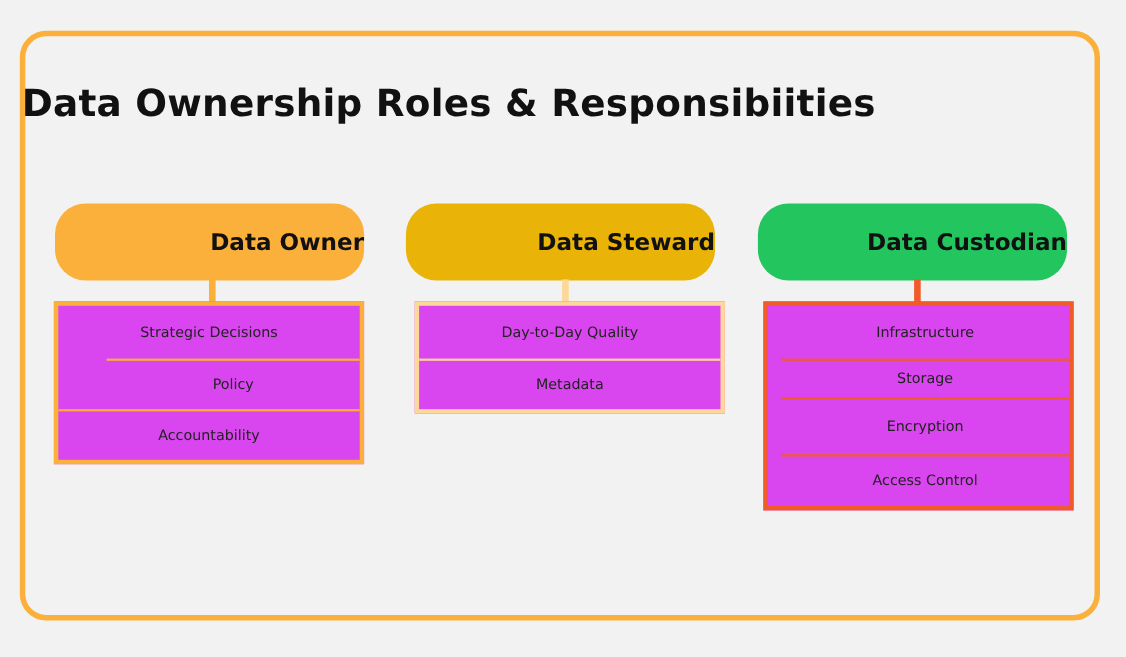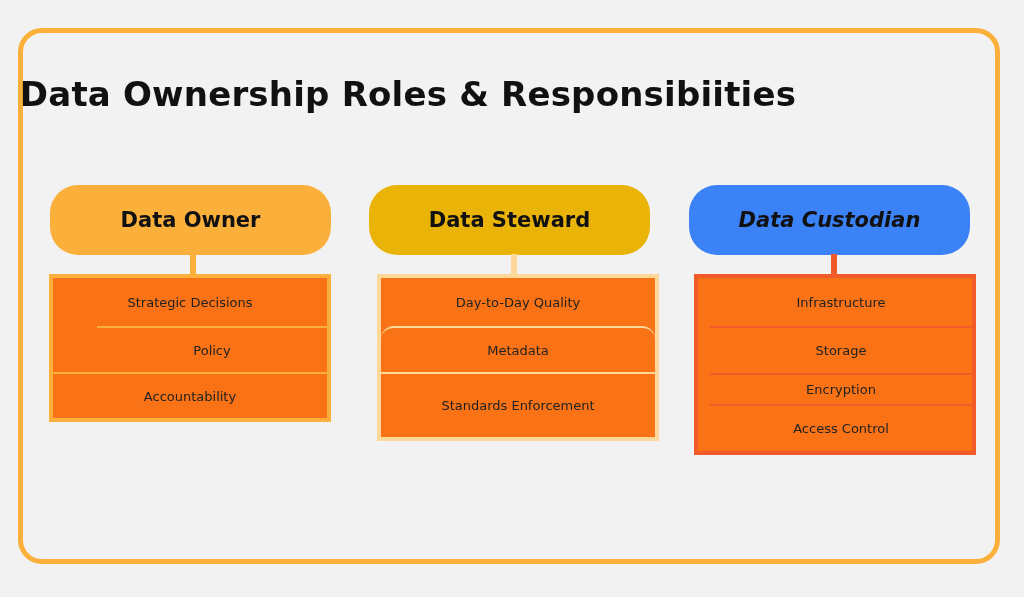--- a/index.html
+++ b/index.html
@@ -10,27 +10,27 @@
     .frame {
       position:absolute; left:18px; top:28px; width:982px; height:536px;
       border:5px solid #fbb03b; border-radius:24px; box-sizing:border-box;
     }
     .title {
       position:absolute; left:0; width:816px; top:74px; text-align:center;
       font-size:34px; font-weight:bold; color:#111; letter-spacing:0.2px;
     }
     .pill {
       position:absolute; top:185px; height:70px; width:281px; border-radius:28px;
-      display:flex; align-items:center; justify-content:center;
+      display:flex; align-items:center; justify-content:flex-end;
       font-size:21px; font-weight:bold; color:#111;
     }
     .stem { position:absolute; top:254px; width:6px; height:21px; }
     .list {
       position:absolute; top:274px; width:282px; box-sizing:border-box;
-      border:4px solid; background:#f97316;
+      border:4px solid; background:#d946ef;
     }
     .item {
       display:flex; align-items:center; justify-content:center;
       font-size:13px; color:#222; border-top:2px solid; box-sizing:border-box;
     }
     .item:first-child { border-top:none; }
   </style>
 </head>
 <body>
 
@@ -47,26 +47,25 @@
   <div class="item" style="height:46px; border-color:#fbb03b;margin-left:44px;">Policy</div>
   <div class="item" style="height:46px; border-color:#fbb03b;">Accountability</div>
 </div>
 
 <div class="pill" style="left:369px; background:#eab308;">
   <span>Data Steward</span>
 </div>
 <div class="stem" style="left:511px; background:#fed899;"></div>
 <div class="list" style="left:377px; border-color:#fed899;">
   <div class="item" style="height:48px; border-color:#fed899;">Day-to-Day Quality</div>
-  <div class="item" style="height:46px; border-color:#fed899;border-radius:13px;">Metadata</div>
-  <div class="item" style="height:65px; border-color:#fed899;">Standards Enforcement</div>
+  <div class="item" style="height:46px; border-color:#fed899;">Metadata</div>
 </div>
 
-<div class="pill" style="left:689px; background:#3b82f6;font-style:italic;">
+<div class="pill" style="left:689px; background:#22c55e;">
   <span>Data Custodian</span>
 </div>
 <div class="stem" style="left:831px; background:#f15a29;"></div>
 <div class="list" style="left:694px; border-color:#f15a29;padding-left:12px;">
   <div class="item" style="height:48px; border-color:#f15a29;">Infrastructure</div>
-  <div class="item" style="height:47px; border-color:#f15a29;">Storage</div>
-  <div class="item" style="height:31px; border-color:#f15a29;">Encryption</div>
+  <div class="item" style="height:35px; border-color:#f15a29;">Storage</div>
+  <div class="item" style="height:52px; border-color:#f15a29;">Encryption</div>
   <div class="item" style="height:47px; border-color:#f15a29;">Access Control</div>
 </div>
 
 </body></html>

